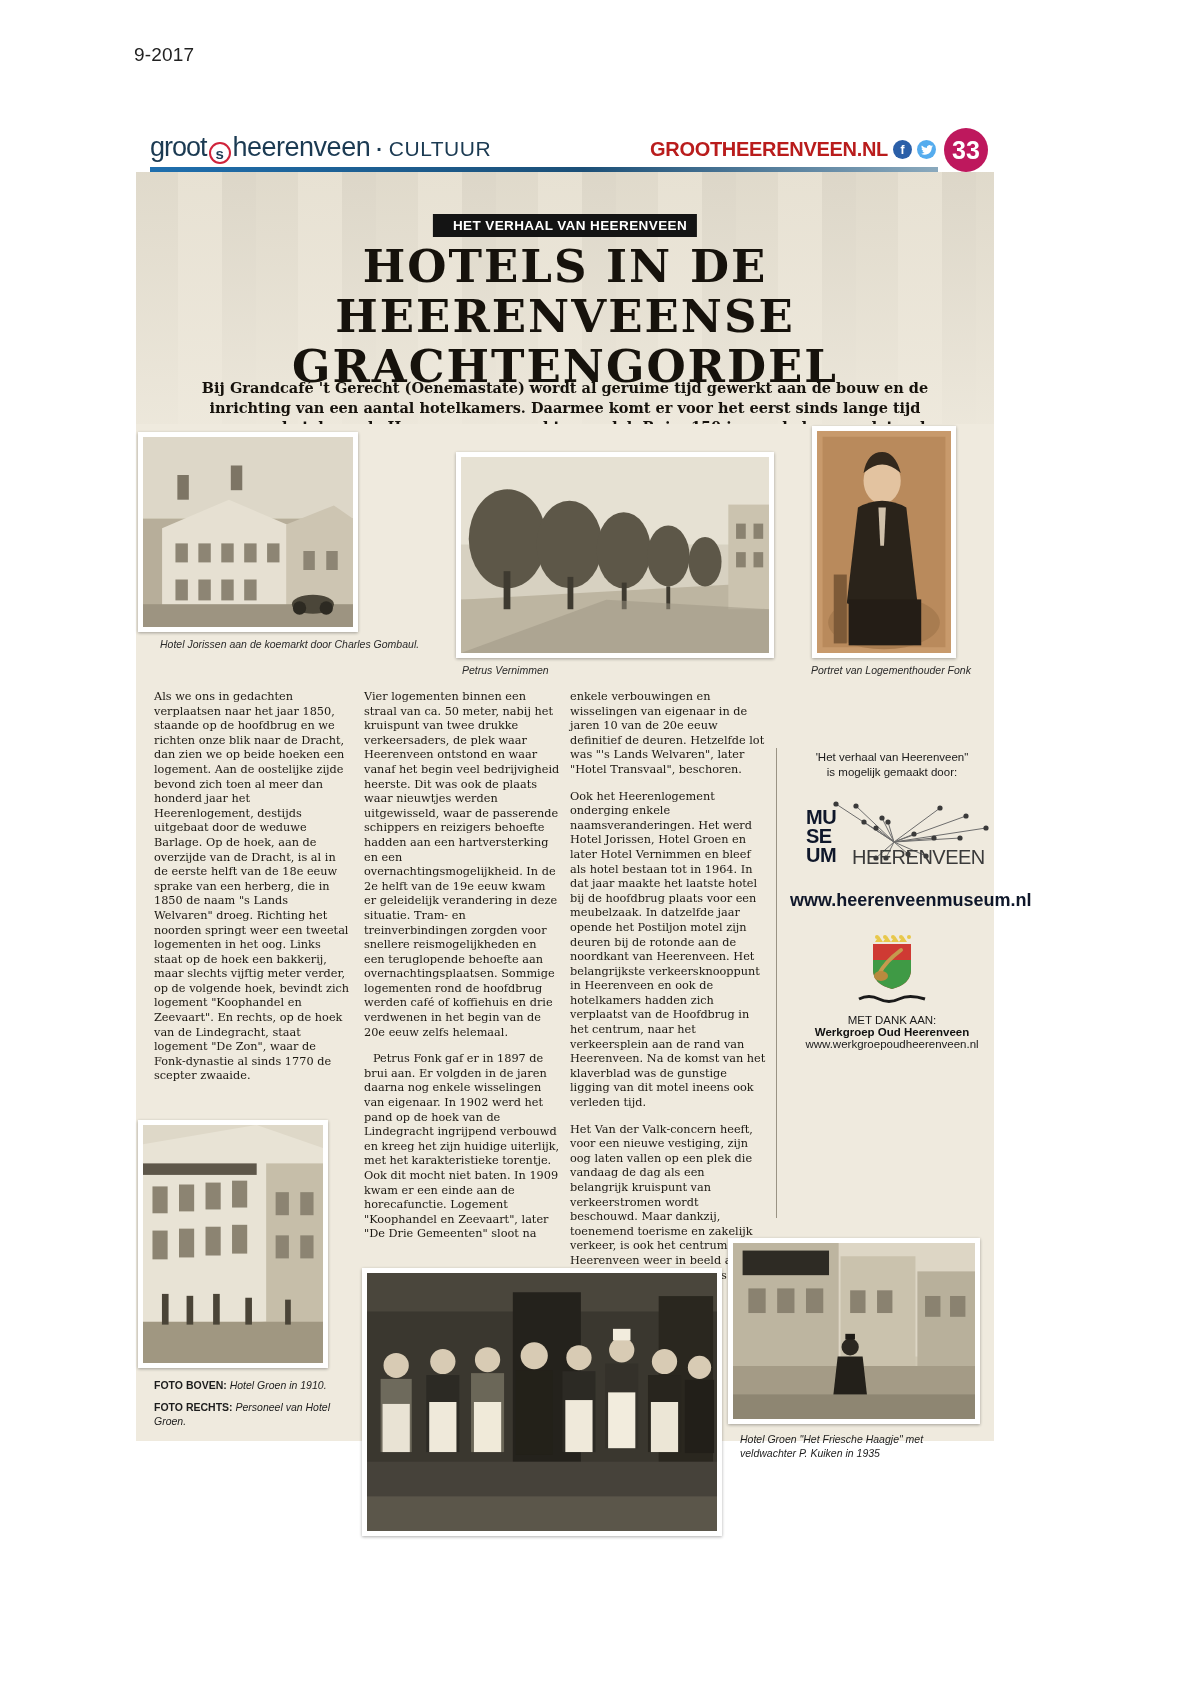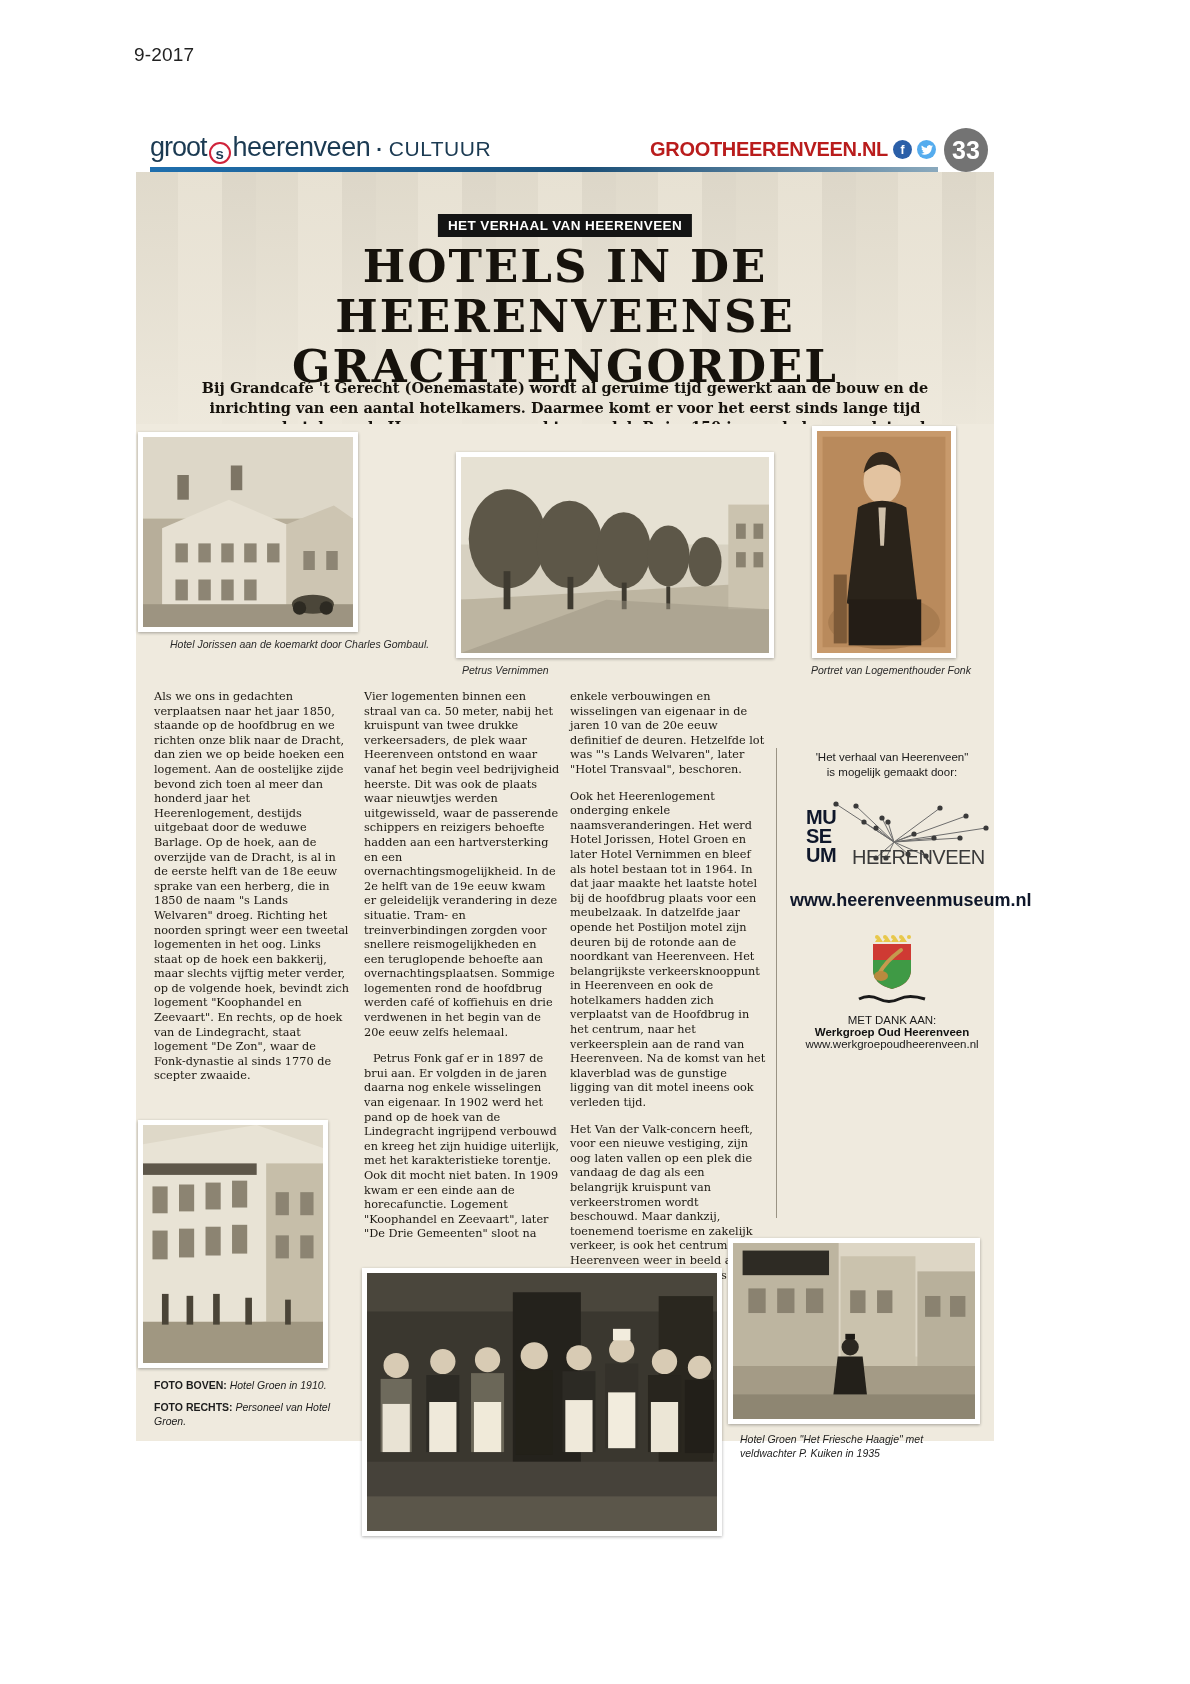--- a/index.html
+++ b/index.html
@@ -54,42 +54,42 @@
   .soc {
     width:19px;height:19px;border-radius:50%;
     display:inline-flex;align-items:center;justify-content:center;
     font-size:12px;font-weight:700;color:#fff;
   }
   .soc.fb { background:#2b5fa8; }
   .soc.tw { background:#55acee; }
   .pagenum {
     position:absolute; right:6px; top:-2px;
     width:44px;height:44px;border-radius:50%;
-    background:#737373; color:#fff;
+    background:#be185d; color:#fff;
     display:flex;align-items:center;justify-content:center;
     font-size:25px;font-weight:700;
   }
   .mast-rule {
     position:absolute; left:14px; right:56px; bottom:0px; height:5px;
     background: linear-gradient(90deg,#1f6fae 0%, #1b4f77 55%, #8aa9bd 100%);
   }
 
   
   .hero {
     position: relative;
     height: 252px;
     background:
       linear-gradient(180deg, rgba(239,234,222,.55), rgba(239,234,222,.92)),
       repeating-linear-gradient(90deg,#cdc6b4 0 42px,#ded7c6 42px 86px,#c6bfae 86px 120px);
     overflow:hidden;
   }
   .kicker {
     position:absolute; left:50%; transform:translateX(-50%); top:42px;
     background:#141414; color:#fff; font-size:13.5px; font-weight:700;
-    letter-spacing:.4px; padding:4px 10px 4px 10px; white-space:nowrap;
+    letter-spacing:.4px; padding:4px 10px 4px 20px; white-space:nowrap;
   }
   .headline {
     position:absolute; left:0; right:0; top:70px;
     text-align:center;
     font-family:"DejaVu Serif", serif;
     font-weight:700;
     font-size:45px;
     line-height:50px;
     letter-spacing:2px;
     color:#16120c;
@@ -247,21 +247,21 @@
             <rect x="106" y="150" width="13" height="22"></rect>
           <rect x="168" y="120" width="12" height="20"></rect>
             <rect x="192" y="120" width="12" height="20"></rect>
         </g>
         <rect y="176" width="220" height="24" fill="#9d9481"></rect>
         <ellipse cx="178" cy="176" rx="22" ry="10" fill="#4b4639"></ellipse>
         <circle cx="164" cy="180" r="7" fill="#2d2a22"></circle>
           <circle cx="192" cy="180" r="7" fill="#2d2a22"></circle>
       </svg>
     </div>
-    <div class="cap" style="left:24px; top:214px; width:290px;margin-left:10px;">Hotel Jorissen aan de koemarkt door Charles Gombaul.</div>
+    <div class="cap" style="left:24px; top:214px; width:290px;">Hotel Jorissen aan de koemarkt door Charles Gombaul.</div>
 
     <div class="ph" style="left:320px; top:28px; width:318px; height:206px;">
       <svg class="img" viewBox="0 0 318 206" preserveAspectRatio="none" aria-hidden="true">
         <rect width="318" height="206" fill="#d7d1c1"></rect>
         <rect width="318" height="92" fill="#e6e1d3"></rect>
         <rect y="150" width="318" height="56" fill="#b0a894"></rect>
         <polygon points="0,150 318,132 318,206 0,206" fill="#bdb5a1"></polygon>
         <g fill="#5d5748">
           <ellipse cx="48" cy="86" rx="40" ry="52"></ellipse>
           <ellipse cx="112" cy="92" rx="34" ry="46"></ellipse>

